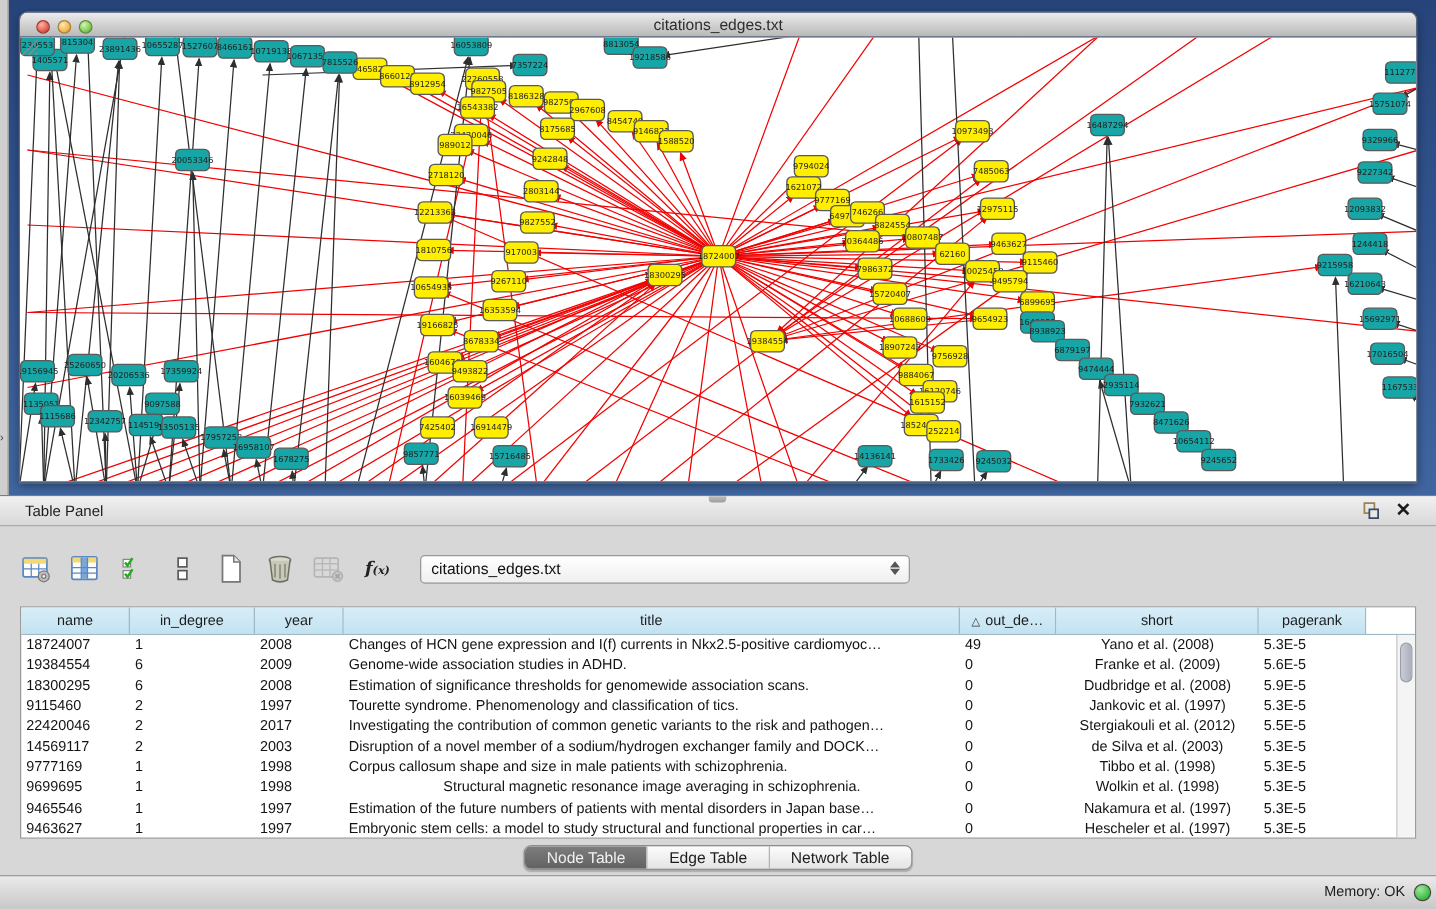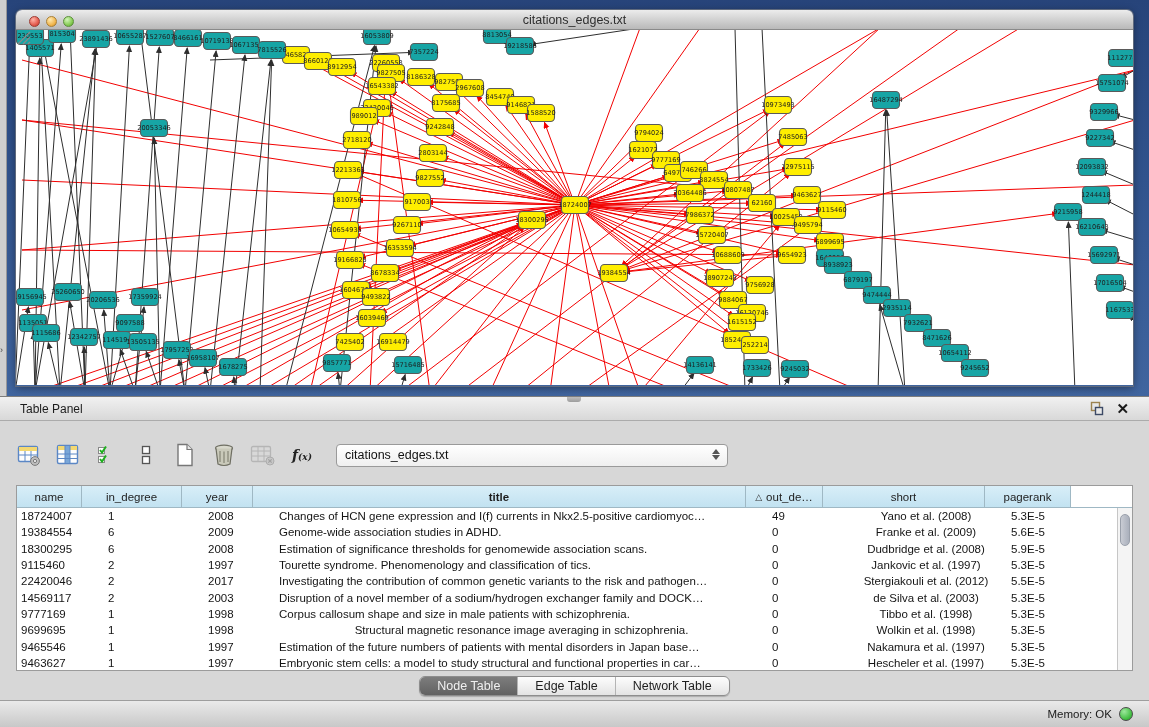--- a/index.html
+++ b/index.html
@@ -76,21 +76,21 @@
   .seg-control { display:flex; border:1px solid #8d8d8d; border-radius:6px; overflow:hidden;
                  background:linear-gradient(180deg,#fdfdfd,#e3e3e3); height:20px;
                  box-shadow:0 1px 1px rgba(0,0,0,.2); }
   .seg { padding:0 17px; font-size:12.5px; line-height:19px; color:#1e1e1e; border-left:1px solid #b4b4b4; }
   .seg:first-child { border-left:none; }
   .seg.selected { background:linear-gradient(180deg,#7d7d7d,#626262); color:#f0f0f0; border-left:none; }
 
   
   .statusbar { position:absolute; left:0; bottom:0; width:1149px; height:27px;
                background:linear-gradient(180deg,#eaeaea,#c8c8c8); border-top:1px solid #9e9e9e;
-               display:flex; align-items:center; justify-content:flex-end; padding-right:16px; }
+               display:flex; align-items:center; justify-content:flex-end; padding-right:4px; }
   .statusbar span { font-size:11.5px; color:#1b1b1b; }
   .memdot { width:14px; height:14px; border-radius:50%; margin-left:7px;
             background:radial-gradient(circle at 35% 30%, #9ce89c, #3dbb3d 70%, #2d8f2d);
             border:1px solid #4a4a4a; }
 </style>
 </head>
 <body>
 
 <div class="screen">
 
@@ -846,30 +846,30 @@
         <span class="dd-label">citations_edges.txt</span>
         <span class="dd-stepper">
             <i class="up"></i>
             <i class="dn"></i>
           </span>
       </div>
     </div>
 
     <div class="tp-tablewrap">
       <div class="tbl-header" id="tbl-header">
-          <div class="th" style="width: 65px;">
+          <div class="th" style="width: 87px;">
             <span>name</span>
           </div>
           <div class="th" style="width: 100px;">
             <span>in_degree</span>
           </div>
           <div class="th" style="width: 71px;">
             <span>year</span>
           </div>
-          <div class="th" style="width: 493px; font-weight: bold;">
+          <div class="th" style="width: 493px;">
             <span>title</span>
           </div>
           <div class="th" style="width: 77px;">
             <span class="sortglyph">△</span>
             <span>out_de…</span>
           </div>
           <div class="th" style="width: 162px;">
             <span>short</span>
           </div>
           <div class="th" style="width: 86px;">

